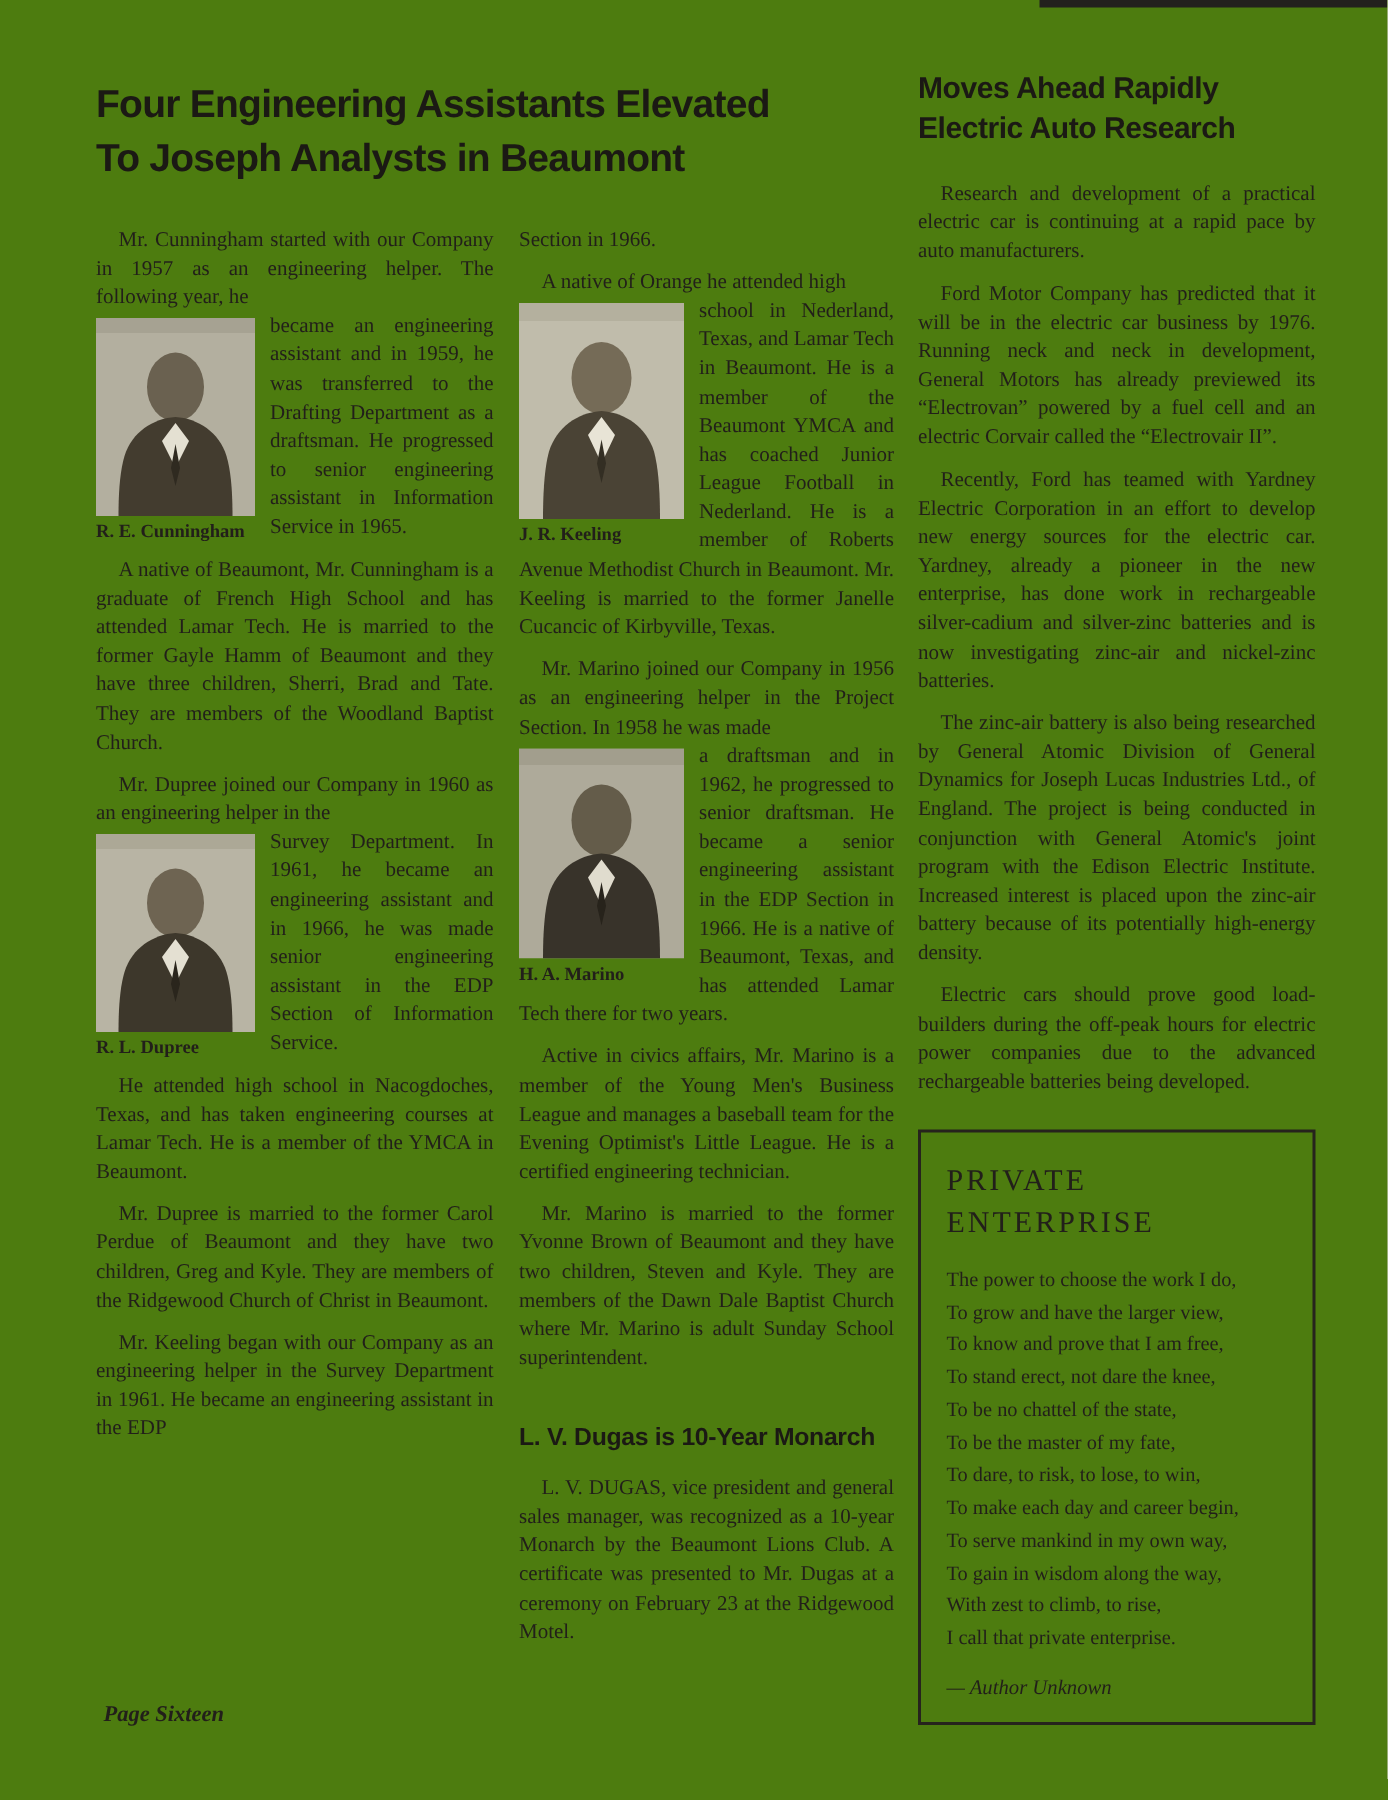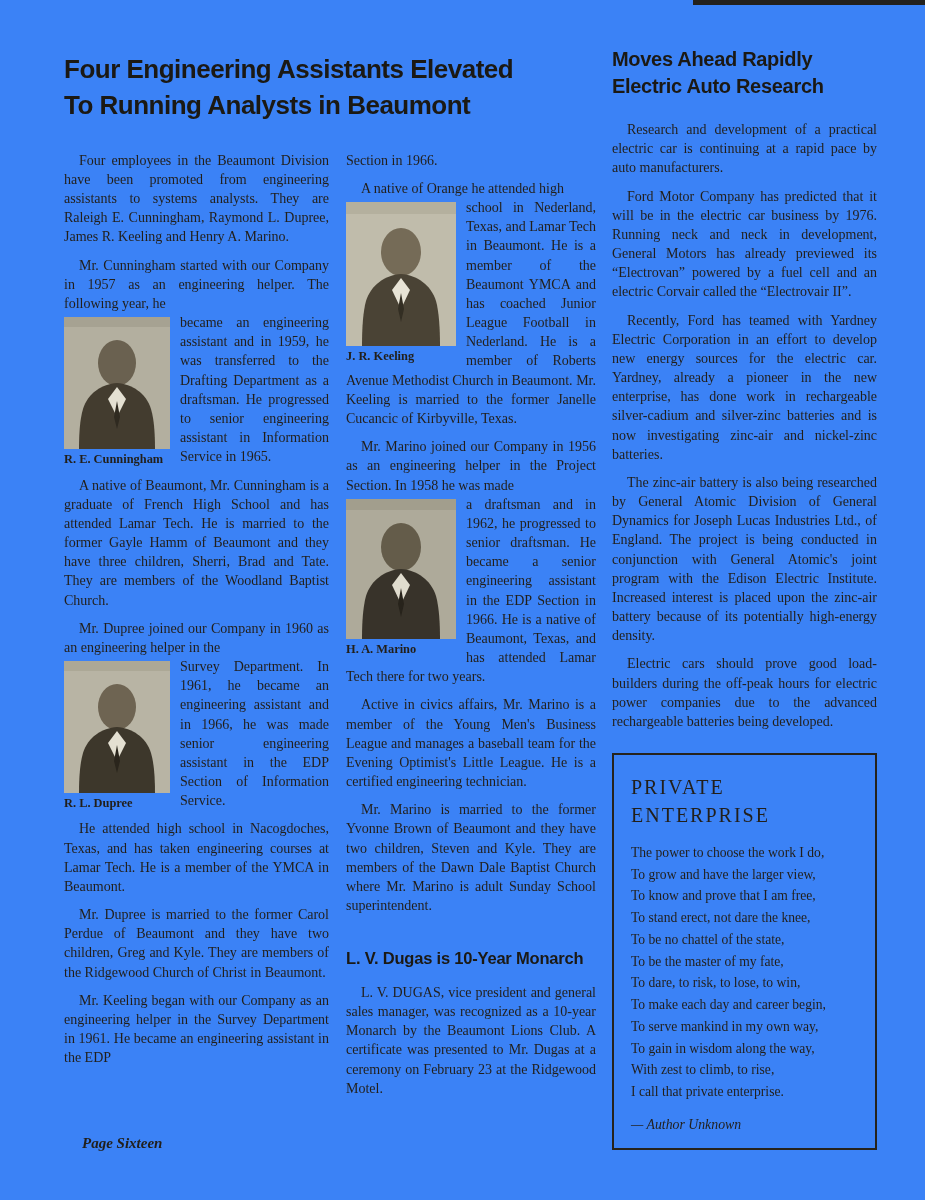--- a/index.html
+++ b/index.html
@@ -2,21 +2,21 @@
 <html lang="en"><head>
 <meta charset="utf-8">
 <style>
   * { box-sizing: border-box; }
   html, body { margin: 0; padding: 0; background: #d8d5ca; }
   .page {
     position: relative;
     width: 925px;
     height: 1200px;
     margin: 0 auto;
-    background: #3b82f6;
+    background: #4d7c0f;
     color: #221f1a;
     font-family: "Liberation Serif", serif;
     padding: 38px 48px 0 64px;
     overflow: hidden;
   }
   .artifact-top {
     position: absolute; top: 0; right: 0;
     width: 232px; height: 5px;
     background: #23211d;
   }
@@ -100,46 +100,45 @@
   .pe-attr {
     display: block;
     text-align: left;
     font-style: italic;
     font-size: 13.8px;
     margin-top: 13px;
   }
 
   .page-footer {
     position: absolute;
-    left: 82px;
+    left: 69px;
     bottom: 48px;
     font-style: italic;
     font-weight: 600;
     font-size: 15px;
     color: #221f1a;
   }
 </style>
 </head>
 <body>
 
 <div class="page">
   <div class="artifact-top"></div>
 
   <div class="layout">
 
     <section class="left-section">
       <h1 class="headline-main">
         <span>Four Engineering Assistants Elevated</span>
-        <span>To Running Analysts in Beaumont</span>
+        <span>To Joseph Analysts in Beaumont</span>
       </h1>
 
       <div class="columns">
 
         <div class="col col-1">
-          <p>Four employees in the Beaumont Division have been promoted from engineering assistants to systems analysts. They are Raleigh E. Cunningham, Raymond L. Dupree, James R. Keeling and Henry A. Marino.</p>
 
           <p class="para-intro">Mr. Cunningham started with our Company in 1957 as an engineering helper. The following year, he</p>
           <div class="wrap-block">
             <figure class="photo-fig">
               <svg viewBox="0 0 106 132" width="106" height="132">
                 <rect width="106" height="132" fill="#b3af9f"></rect>
                 <rect width="106" height="10" fill="#a6a292"></rect>
                 <ellipse cx="53" cy="46" rx="19" ry="23" fill="#6a6150"></ellipse>
                 <path d="M53 66 C38 67 24 76 19 92 C16 102 15 116 15 132 L91 132 C91 116 90 102 87 92 C82 76 68 67 53 66 Z" fill="#433c2f"></path>
                 <path d="M53 70 L44 82 L53 100 L62 82 Z" fill="#e4e0d2"></path>

